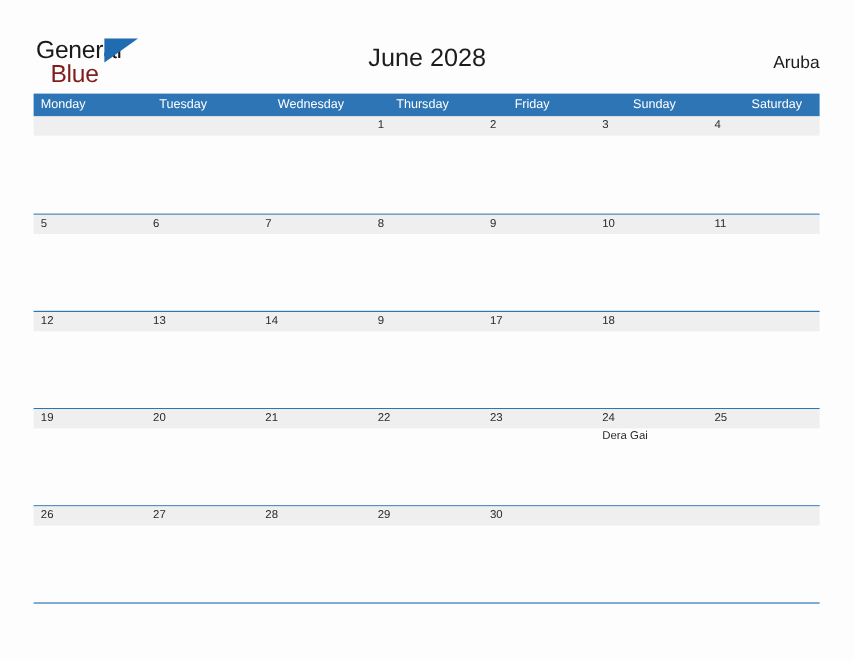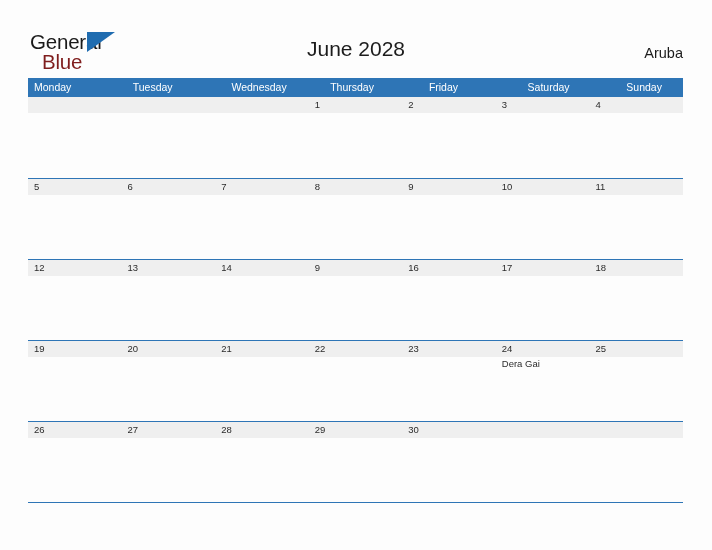--- a/index.html
+++ b/index.html
@@ -191,22 +191,22 @@
   </div>
 
   <div class="calendar">
 
     <div class="weekday-row">
       <div class="weekday-cell">Monday</div>
       <div class="weekday-cell">Tuesday</div>
       <div class="weekday-cell">Wednesday</div>
       <div class="weekday-cell">Thursday</div>
       <div class="weekday-cell">Friday</div>
+      <div class="weekday-cell">Sunday</div>
       <div class="weekday-cell">Saturday</div>
-      <div class="weekday-cell">Sunday</div>
     </div>
 
     <div id="weeks-container">
         <div class="week-row first">
           <div class="days-flex">
             <div class="strip-bg"></div>
             <div class="day-cell">
               <div class="day-number"></div>
             </div>
             <div class="day-cell">
@@ -262,23 +262,20 @@
               <div class="day-number">12</div>
             </div>
             <div class="day-cell">
               <div class="day-number">13</div>
             </div>
             <div class="day-cell">
               <div class="day-number">14</div>
             </div>
             <div class="day-cell">
               <div class="day-number">9</div>
-            </div>
-            <div class="day-cell">
-              <div class="day-number">16</div>
             </div>
             <div class="day-cell">
               <div class="day-number">17</div>
             </div>
             <div class="day-cell">
               <div class="day-number">18</div>
             </div>
           </div>
         </div>
         <div class="week-row">

